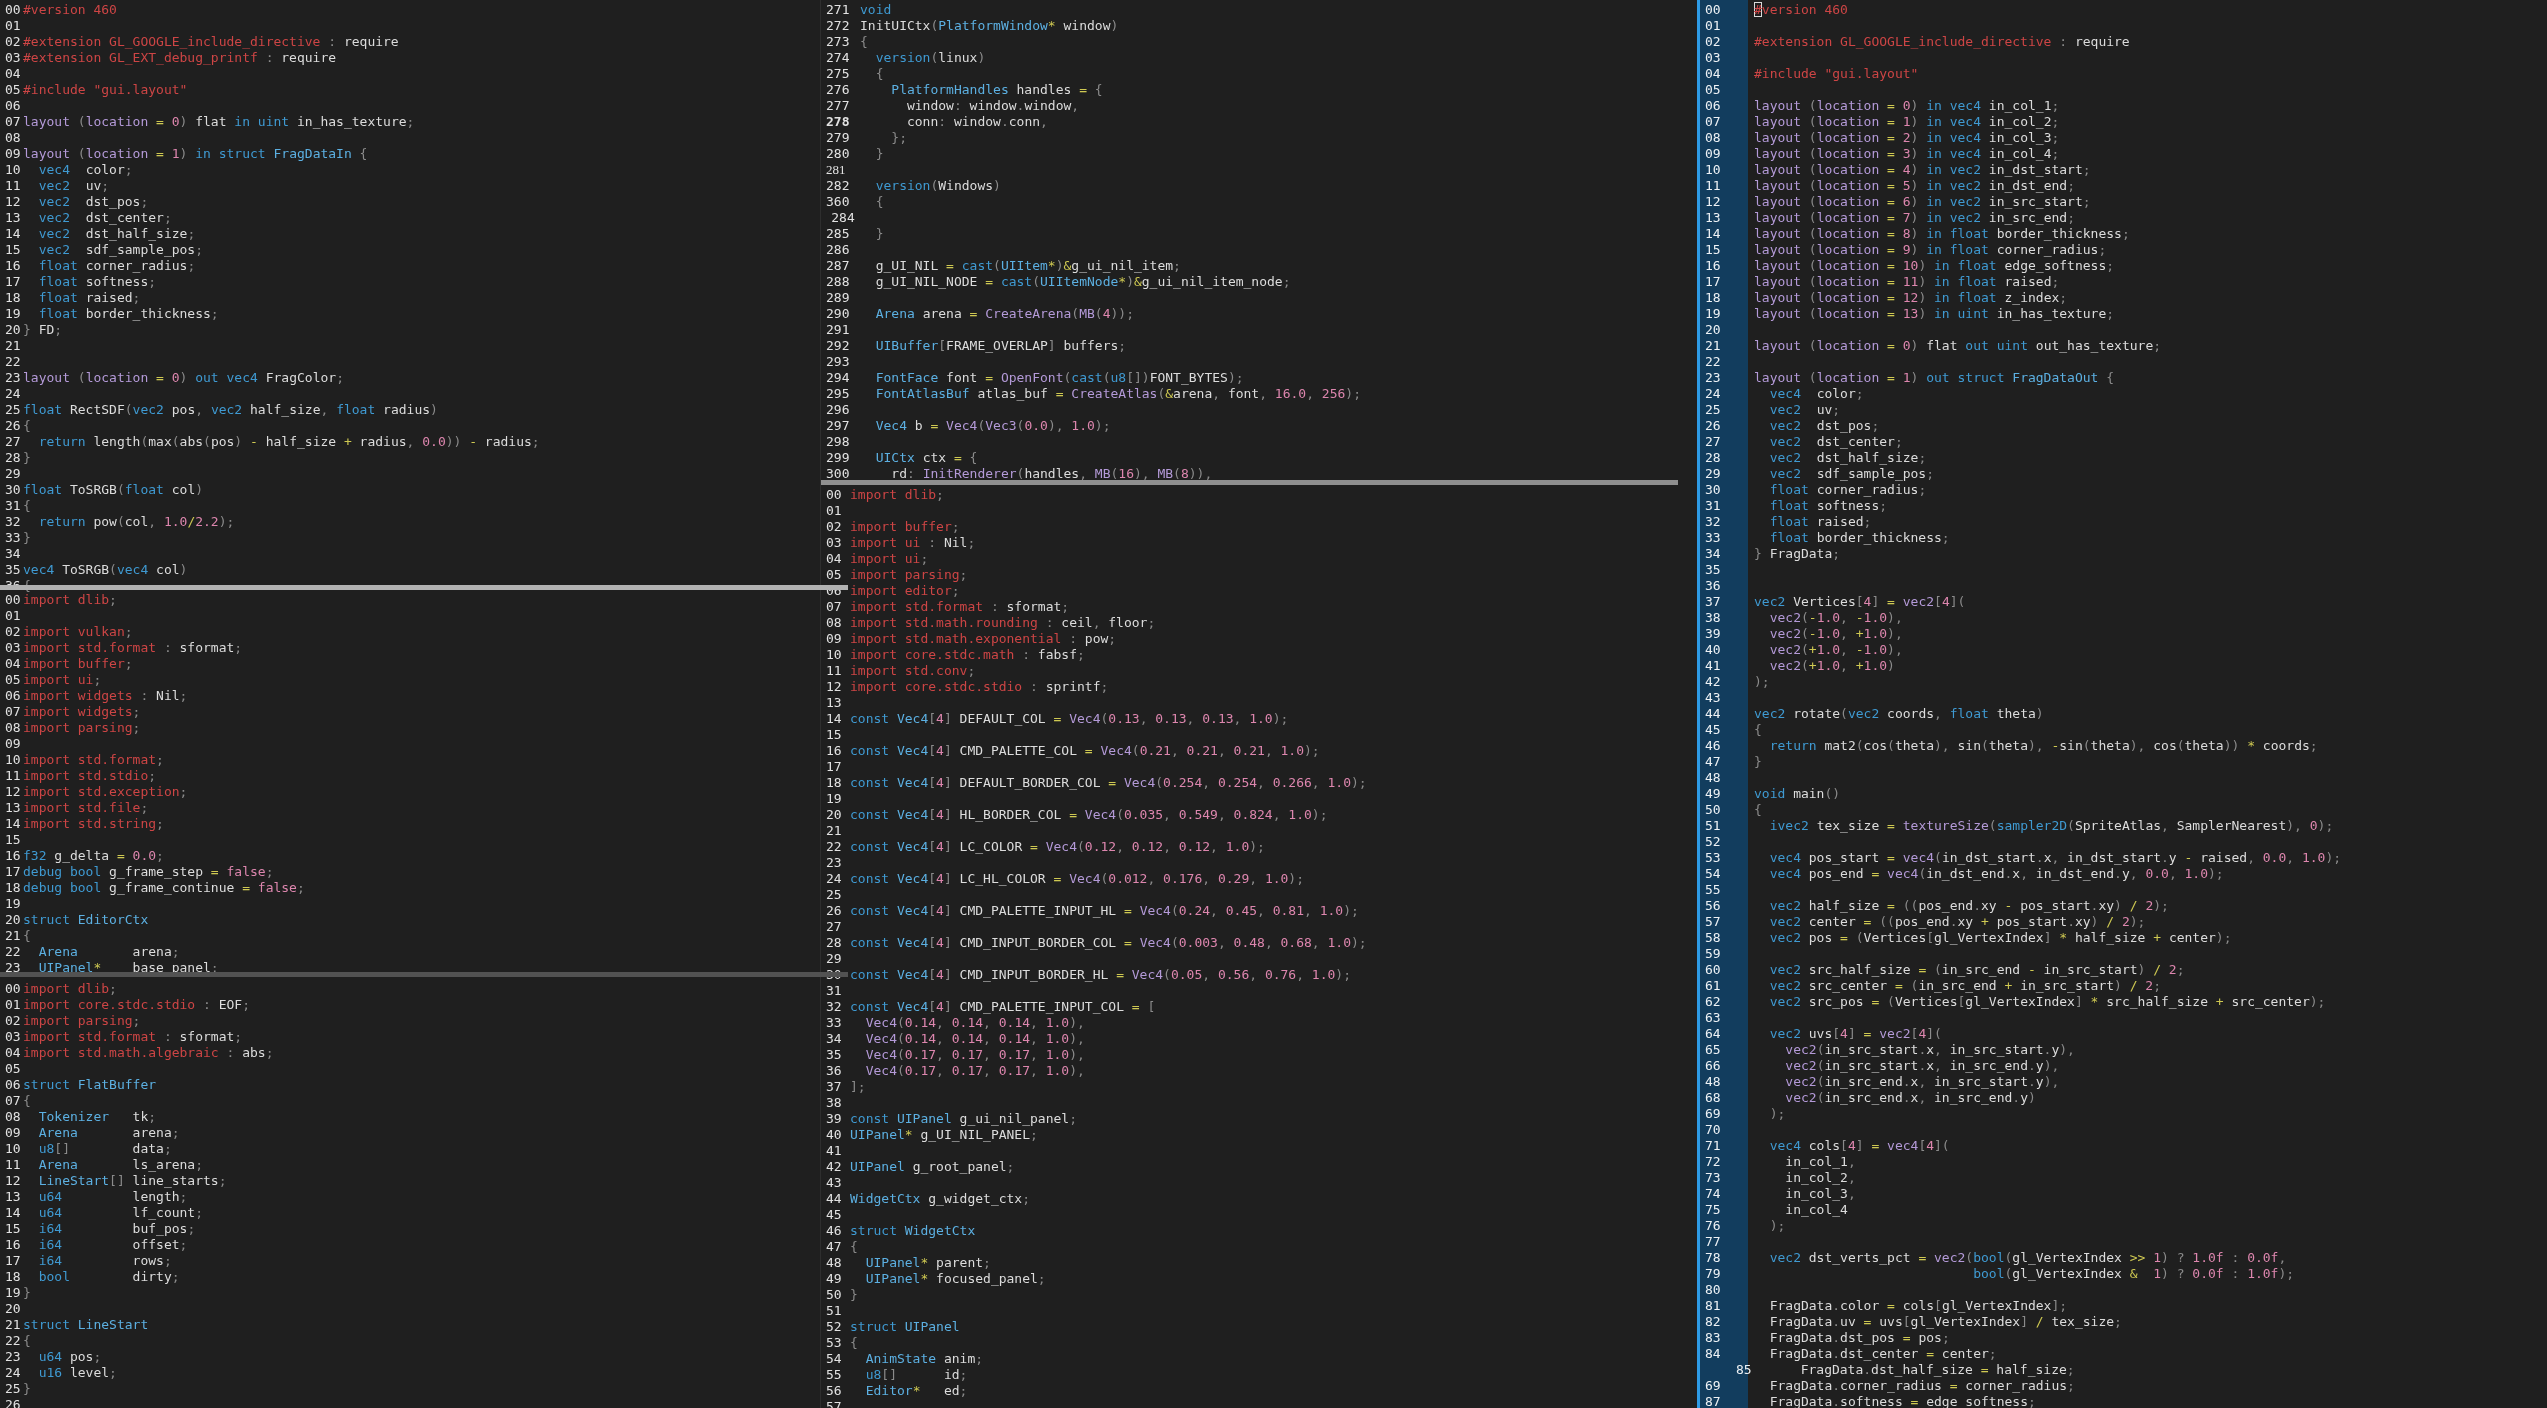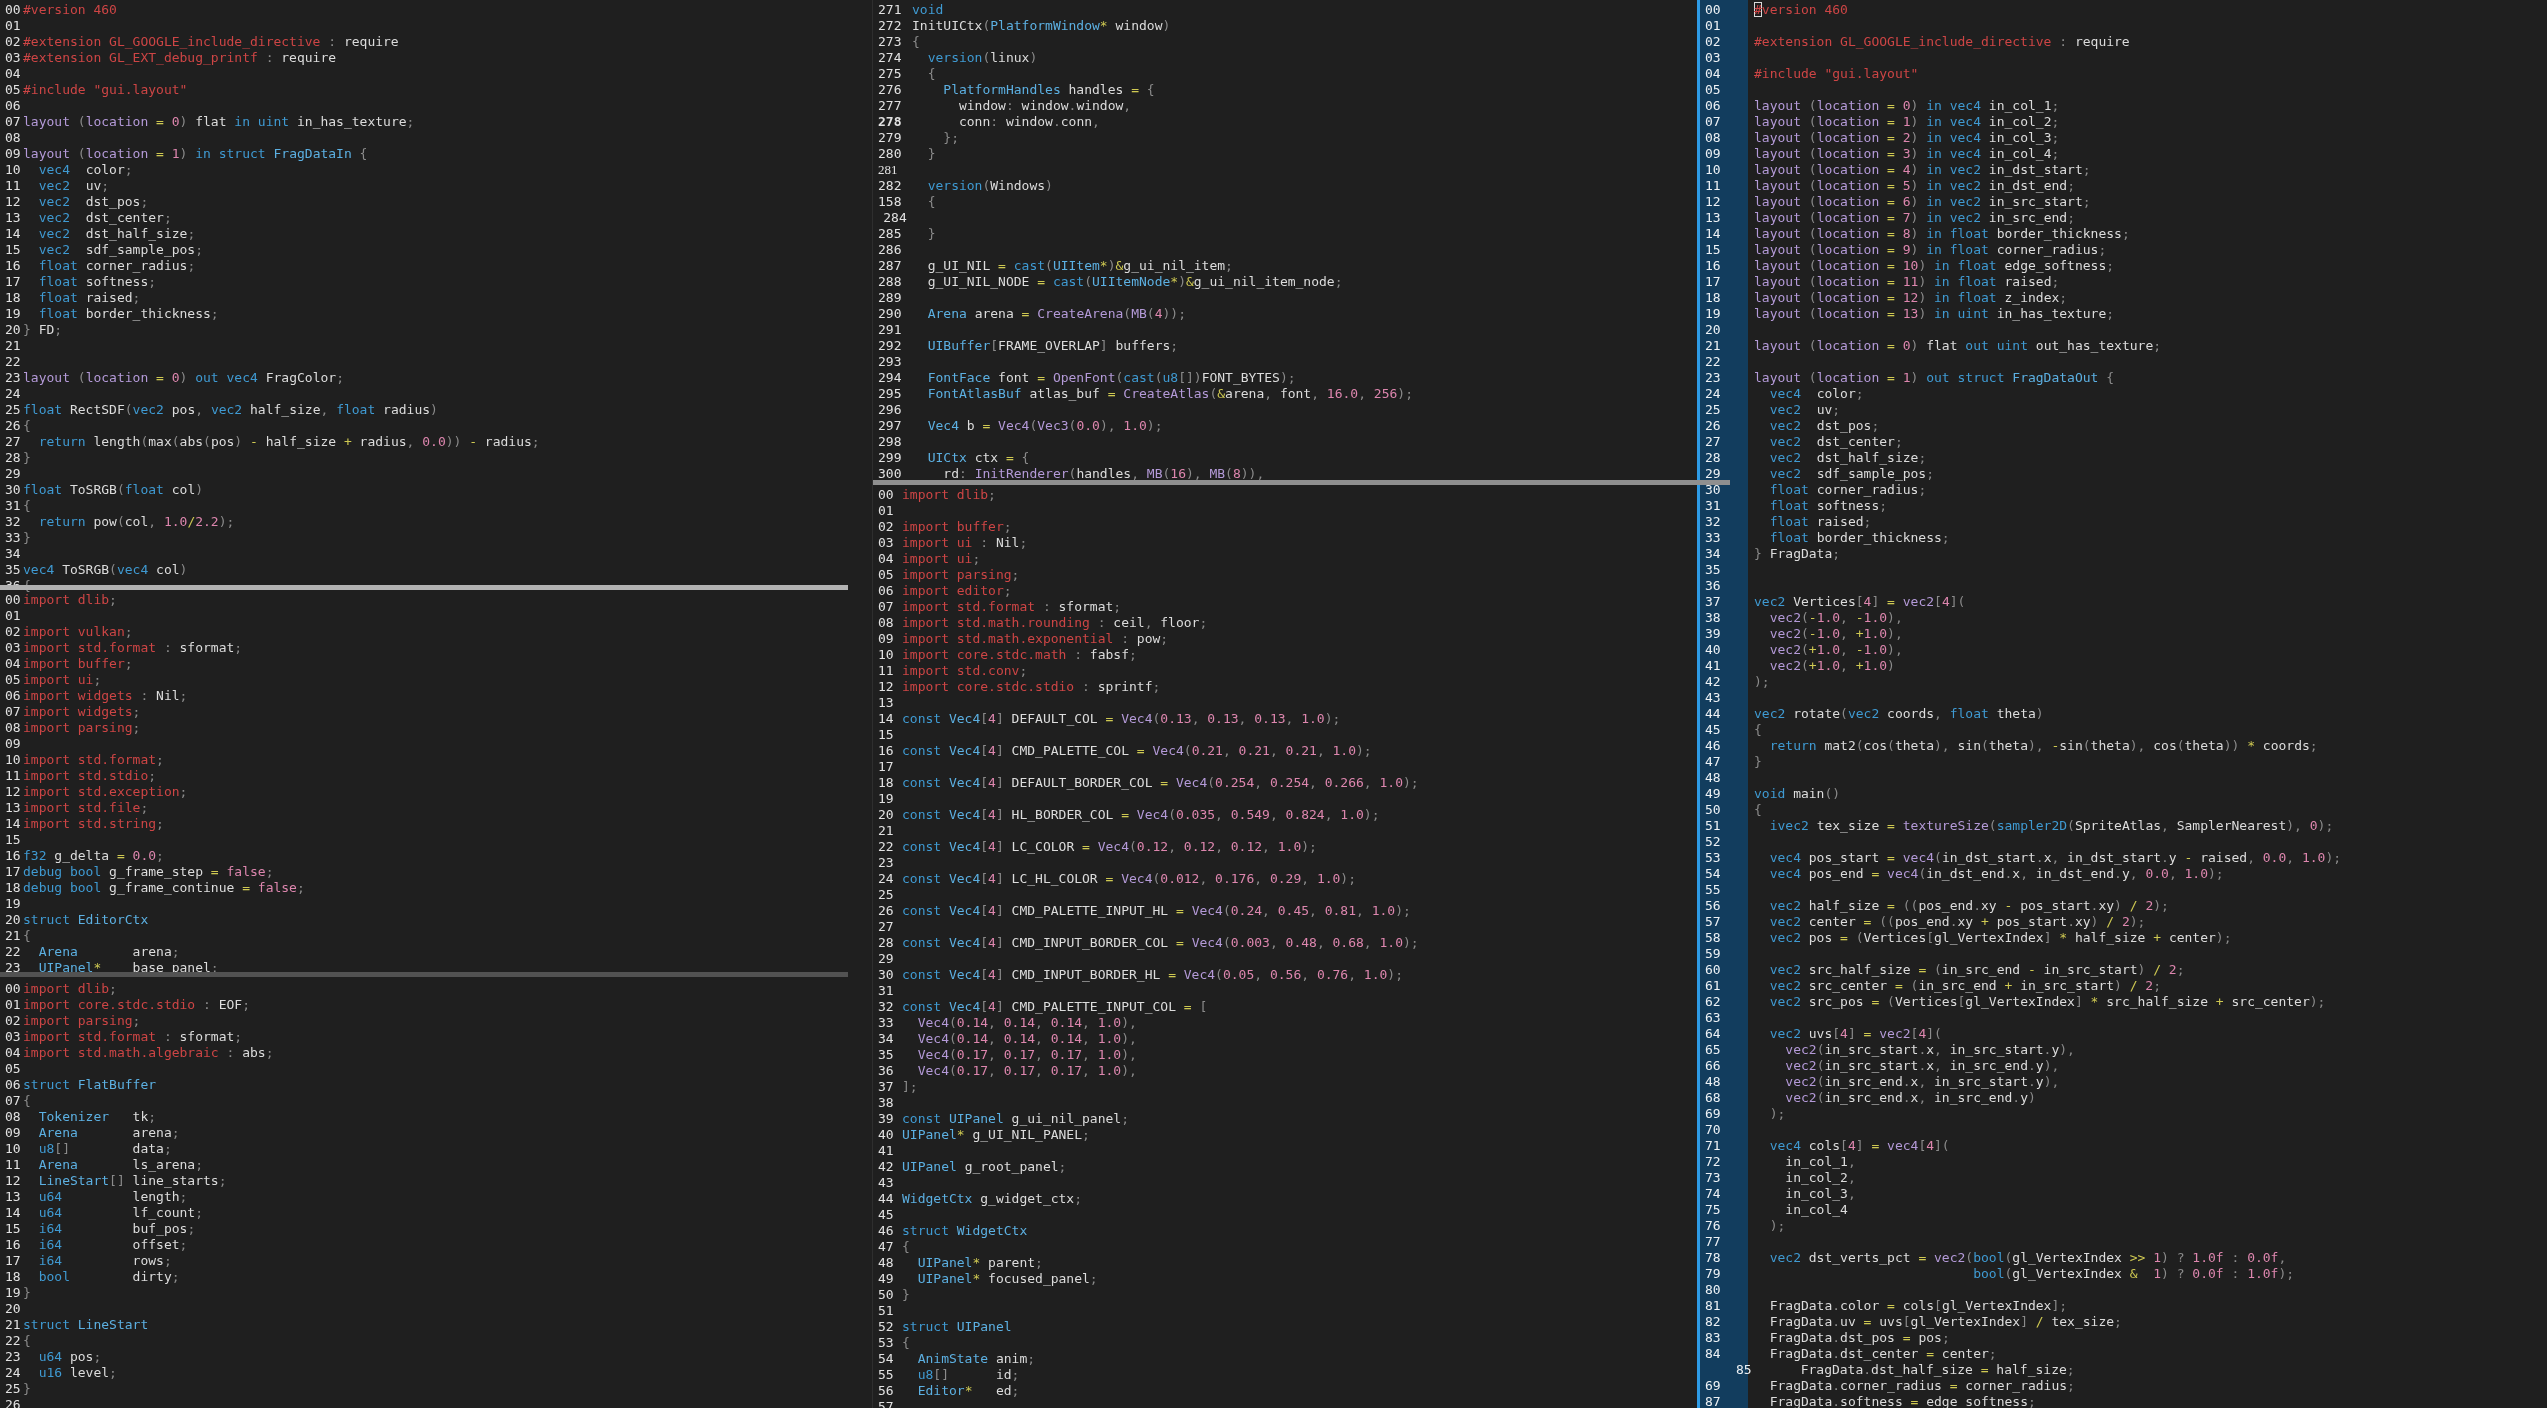--- a/index.html
+++ b/index.html
@@ -120,35 +120,35 @@
         <div class="line"><span class="num" style="width: 18px;">21</span><span class="tk-k">struct </span><span class="tk-t">LineStart</span></div>
         <div class="line"><span class="num" style="width: 18px;">22</span><span class="tk-g">{</span></div>
         <div class="line"><span class="num" style="width: 18px;">23</span><span class="tk-k">  u64 </span><span class="tk-i">pos</span><span class="tk-g">;</span></div>
         <div class="line"><span class="num" style="width: 18px;">24</span><span class="tk-k">  u16 </span><span class="tk-i">level</span><span class="tk-g">;</span></div>
         <div class="line"><span class="num" style="width: 18px;">25</span><span class="tk-g">}</span></div>
         <div class="line"><span class="num" style="width: 18px;">26</span></div>
       </div>
       <div class="sep" style="top: 585px; height: 5px; background: rgb(178, 178, 178);"></div>
       <div class="sep" style="top: 972px; height: 5px; background: rgb(82, 82, 82);"></div>
     </div>
-  <div class="pane mid" style="left: 872px; width: 849px; padding-left: 8px;">
+  <div class="pane mid" style="left: 820px; width: 849px; padding-left: 8px;">
       <div class="win" style="top: 0px; height: 480px; padding-top: 2px;">
         <div class="line"><span class="num" style="width: 34px;">271</span><span class="tk-k">void</span></div>
         <div class="line"><span class="num" style="width: 34px;">272</span><span class="tk-i">InitUICtx</span><span class="tk-g">(</span><span class="tk-t">PlatformWindow</span><span class="tk-o">*</span><span class="tk-i"> window</span><span class="tk-g">)</span></div>
         <div class="line"><span class="num" style="width: 34px;">273</span><span class="tk-g">{</span></div>
         <div class="line"><span class="num" style="width: 34px;">274</span><span class="tk-k">  version</span><span class="tk-g">(</span><span class="tk-i">linux</span><span class="tk-g">)</span></div>
         <div class="line"><span class="num" style="width: 34px;">275</span><span class="tk-g">  {</span></div>
         <div class="line"><span class="num" style="width: 34px;">276</span><span class="tk-t">    PlatformHandles </span><span class="tk-i">handles </span><span class="tk-o">= </span><span class="tk-g">{</span></div>
         <div class="line"><span class="num" style="width: 34px;">277</span><span class="tk-i">      window</span><span class="tk-g">: </span><span class="tk-i">window</span><span class="tk-g">.</span><span class="tk-i">window</span><span class="tk-g">,</span></div>
         <div class="line"><span class="num" style="width: 34px; font-weight: bold;">278</span><span class="tk-i">      conn</span><span class="tk-g">: </span><span class="tk-i">window</span><span class="tk-g">.</span><span class="tk-i">conn</span><span class="tk-g">,</span></div>
         <div class="line"><span class="num" style="width: 34px;">279</span><span class="tk-g">    };</span></div>
         <div class="line"><span class="num" style="width: 34px;">280</span><span class="tk-g">  }</span></div>
         <div class="line"><span class="num" style="width: 34px; font-family: Liberation Serif, serif;">281</span></div>
         <div class="line"><span class="num" style="width: 34px;">282</span><span class="tk-k">  version</span><span class="tk-g">(</span><span class="tk-i">Windows</span><span class="tk-g">)</span></div>
-        <div class="line"><span class="num" style="width: 34px;">158</span><span class="tk-g">  {</span></div>
+        <div class="line"><span class="num" style="width: 34px;">360</span><span class="tk-g">  {</span></div>
         <div class="line"><span class="num" style="width: 34px; text-align: center;">284</span></div>
         <div class="line"><span class="num" style="width: 34px;">285</span><span class="tk-g">  }</span></div>
         <div class="line"><span class="num" style="width: 34px;">286</span></div>
         <div class="line"><span class="num" style="width: 34px;">287</span><span class="tk-i">  g_UI_NIL </span><span class="tk-o">= </span><span class="tk-k">cast</span><span class="tk-g">(</span><span class="tk-t">UIItem</span><span class="tk-o">*</span><span class="tk-g">)</span><span class="tk-o">&amp;</span><span class="tk-i">g_ui_nil_item</span><span class="tk-g">;</span></div>
         <div class="line"><span class="num" style="width: 34px;">288</span><span class="tk-i">  g_UI_NIL_NODE </span><span class="tk-o">= </span><span class="tk-k">cast</span><span class="tk-g">(</span><span class="tk-t">UIItemNode</span><span class="tk-o">*</span><span class="tk-g">)</span><span class="tk-o">&amp;</span><span class="tk-i">g_ui_nil_item_node</span><span class="tk-g">;</span></div>
         <div class="line"><span class="num" style="width: 34px;">289</span></div>
         <div class="line"><span class="num" style="width: 34px;">290</span><span class="tk-t">  Arena </span><span class="tk-i">arena </span><span class="tk-o">= </span><span class="tk-f">CreateArena</span><span class="tk-g">(</span><span class="tk-f">MB</span><span class="tk-g">(</span><span class="tk-m">4</span><span class="tk-g">));</span></div>
         <div class="line"><span class="num" style="width: 34px;">291</span></div>
         <div class="line"><span class="num" style="width: 34px;">292</span><span class="tk-t">  UIBuffer</span><span class="tk-g">[</span><span class="tk-i">FRAME_OVERLAP</span><span class="tk-g">] </span><span class="tk-i">buffers</span><span class="tk-g">;</span></div>
         <div class="line"><span class="num" style="width: 34px;">293</span></div>

